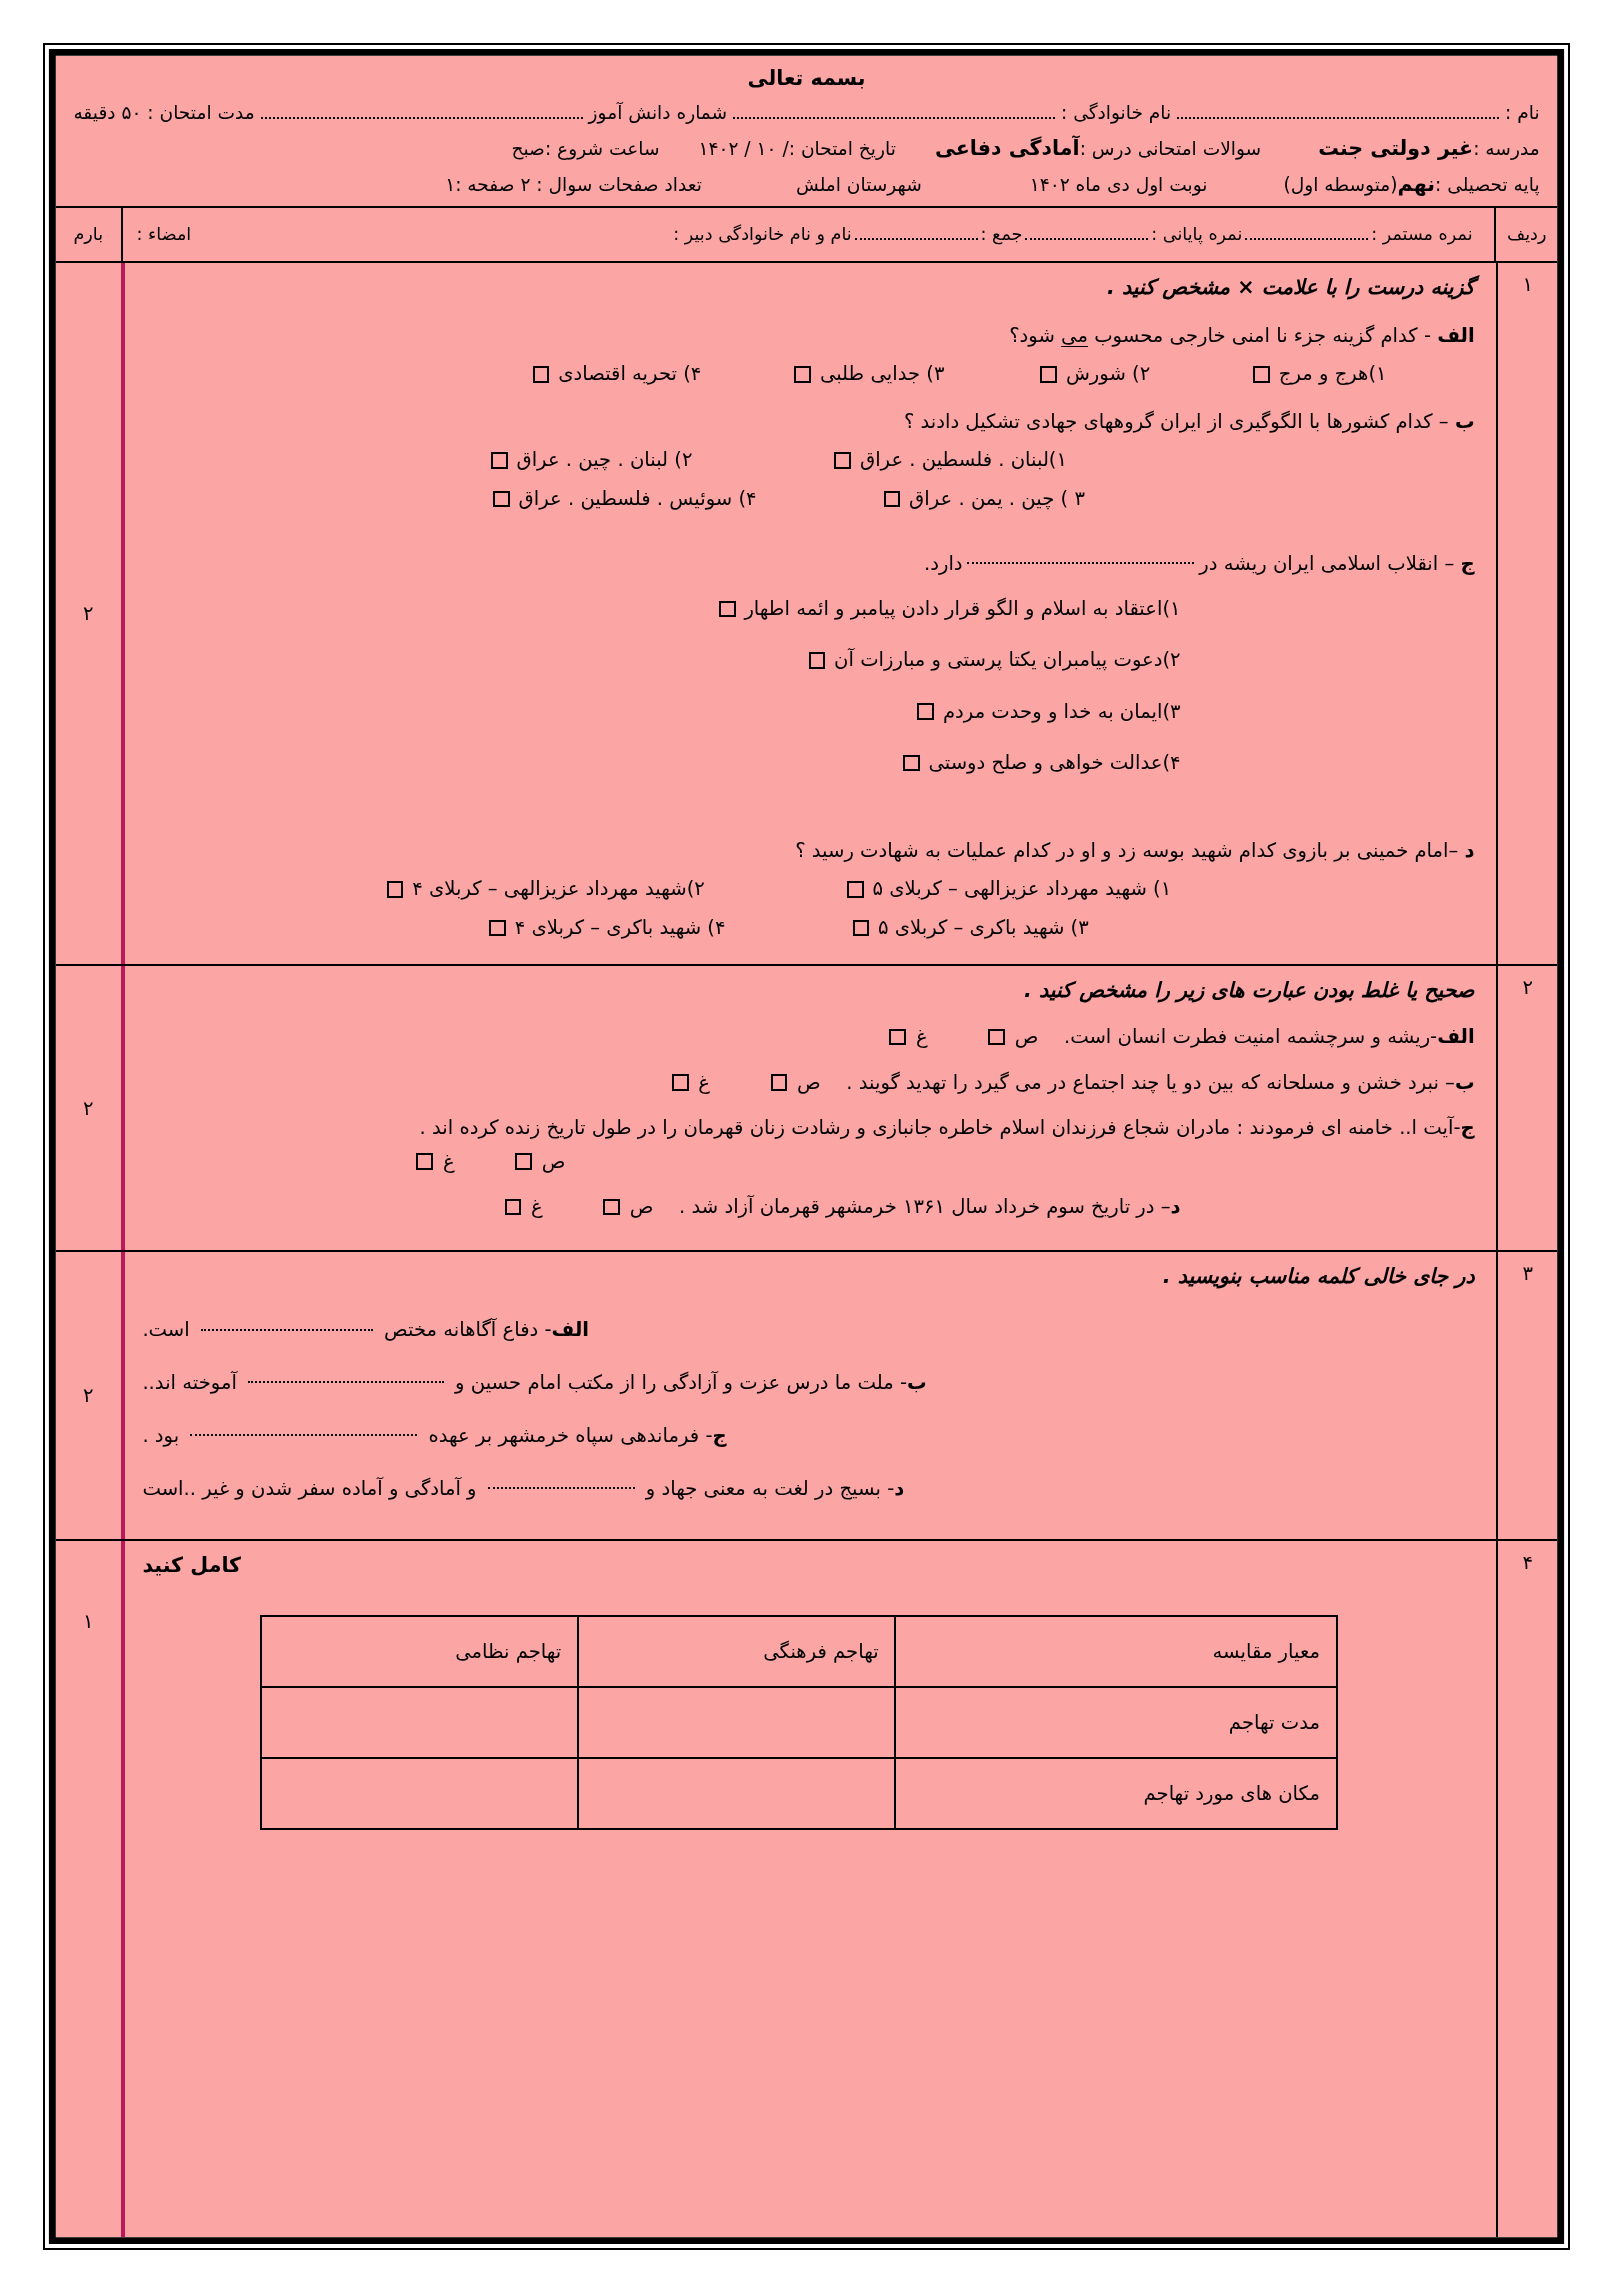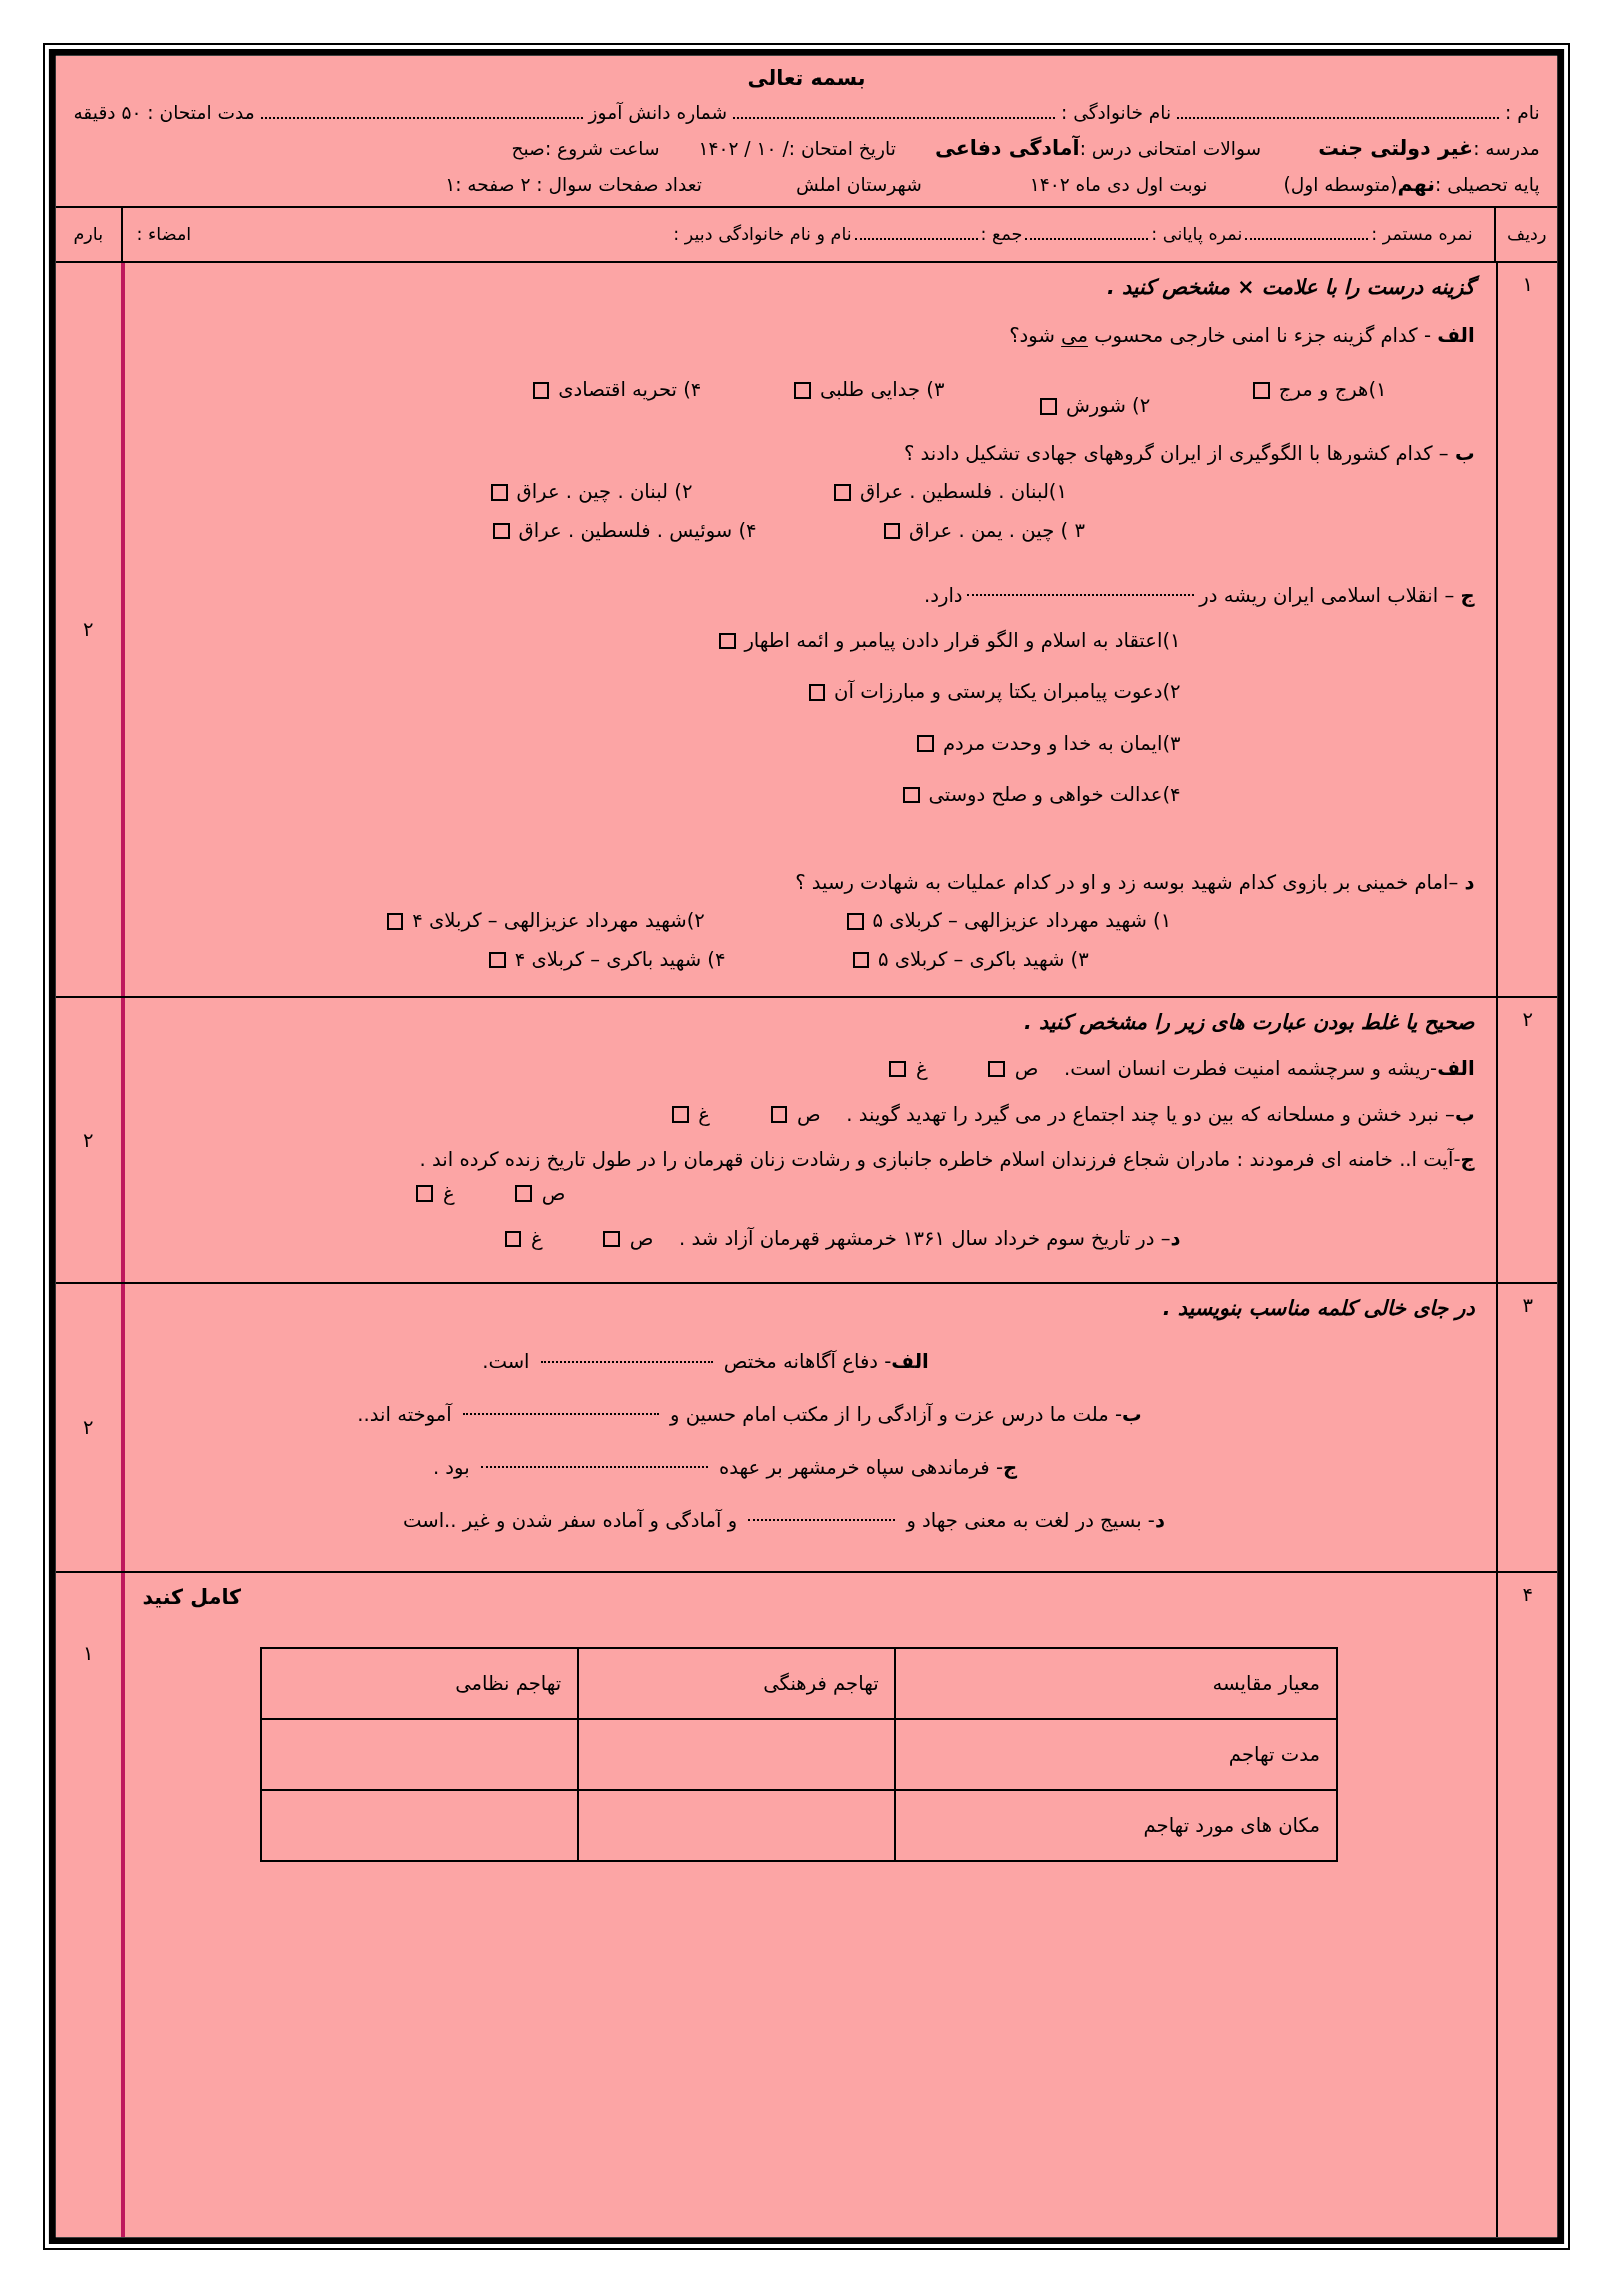--- a/index.html
+++ b/index.html
@@ -211,21 +211,21 @@
     display: inline-block;
     width: 16.7px;
     height: 16.7px;
     border: 2px solid #000;
     box-sizing: border-box;
     vertical-align: -2px;
   }
 
   .opt-row-4 { gap: 0; }
   .opt-row-4 .opt:nth-child(1) { margin-right: 88px; }
-  .opt-row-4 .opt:nth-child(2) { margin-right: 103px; margin-top: 32px; }
+  .opt-row-4 .opt:nth-child(2) { margin-right: 103px; }
   .opt-row-4 .opt:nth-child(3) { margin-right: 96px; }
   .opt-row-4 .opt:nth-child(4) { margin-right: 93px; }
 
   .opt-row-2 { justify-content: center; gap: 142px; padding-right: 59px;}
   .opt-row-2b { justify-content: center; gap: 127px; padding-right: 39px;}
 
   .opt-stack { text-align: right; padding-right: 294px; }
   .opt-stack .opt { margin: 5.9px 0; }
   .opt-stack .optline { margin: 7.8px 0; }
 
@@ -240,21 +240,21 @@
   .tf-marks {
     display: inline-flex;
     align-items: center;
     gap: 9.8px;
     margin-right: 25.5px;
     white-space: nowrap;
   }
   .tf-marks .gap { display: inline-block; width: 41px; }
 
   .fill-line {
-    text-align: center;
+    text-align: left;
     font-size: 19.6px;
     margin: 21px 0;
   }
   .fill-line.indent1 { padding-right: 118px; }
   .fill-line.indent2 { padding-right: 167px; }
   .fill-line.indent3 { padding-right: 206px; }
   .fill-line.indent4 { padding-right: 49px; }
   .dots-inline {
     display: inline-block;
     border-bottom: 2.5px dotted #000;

